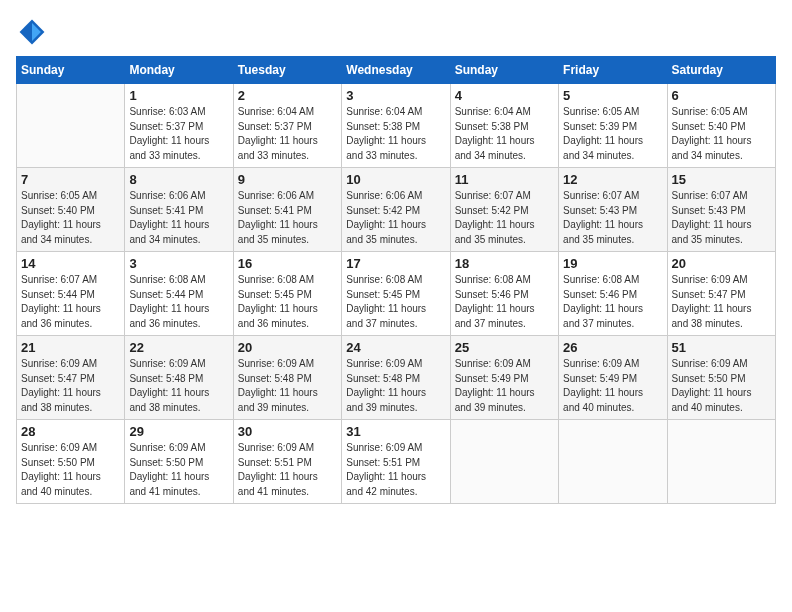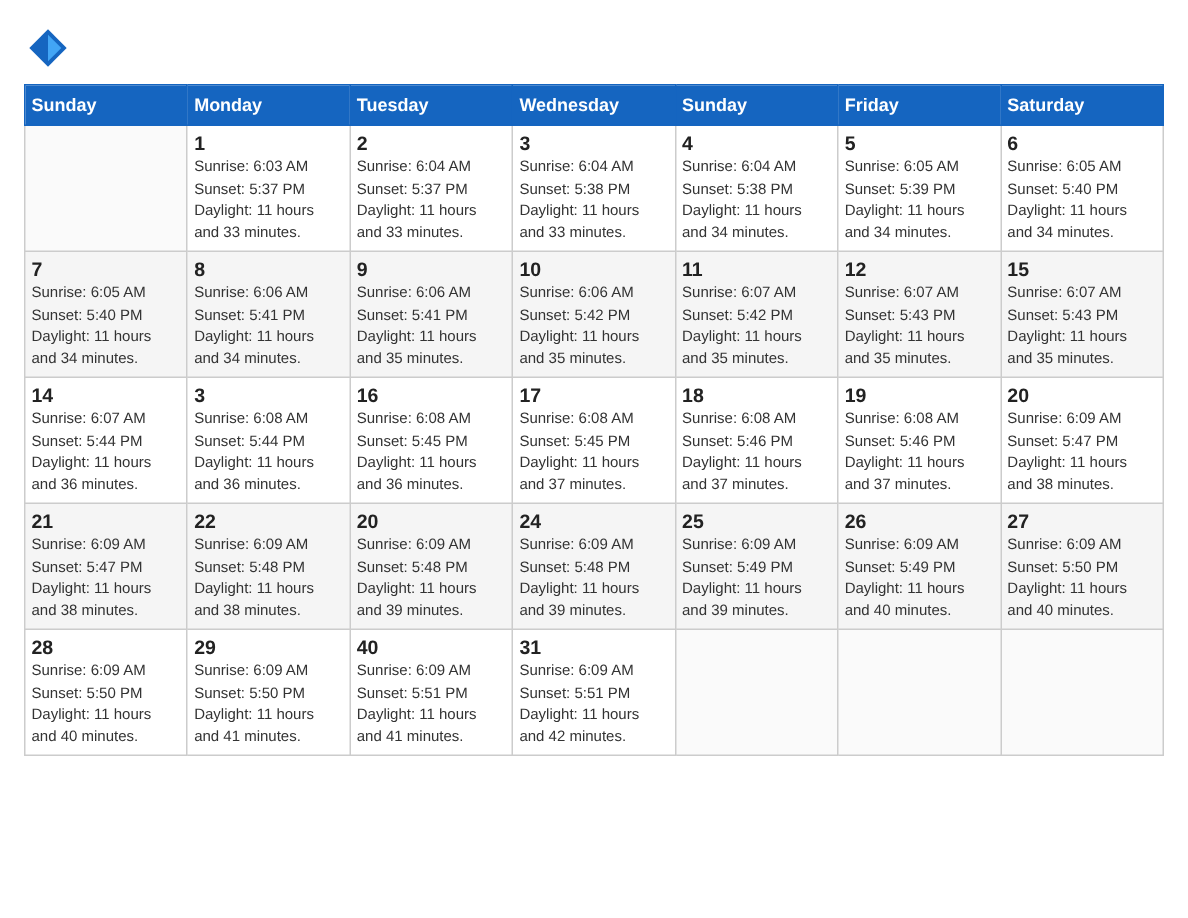--- a/index.html
+++ b/index.html
@@ -301,21 +301,21 @@
 and 39 minutes.</div>
         </td>
         <td>
           <span class="day-num">26</span>
           <div class="day-info" style="white-space: pre-line;">Sunrise: 6:09 AM
 Sunset: 5:49 PM
 Daylight: 11 hours
 and 40 minutes.</div>
         </td>
         <td>
-          <span class="day-num">27</span>
+          <span class="day-num">51</span>
           <div class="day-info" style="white-space: pre-line;">Sunrise: 6:09 AM
 Sunset: 5:50 PM
 Daylight: 11 hours
 and 40 minutes.</div>
         </td>
       </tr>
       <tr>
         <td>
           <span class="day-num">28</span>
           <div class="day-info" style="white-space: pre-line;">Sunrise: 6:09 AM
@@ -324,21 +324,21 @@
 and 40 minutes.</div>
         </td>
         <td>
           <span class="day-num">29</span>
           <div class="day-info" style="white-space: pre-line;">Sunrise: 6:09 AM
 Sunset: 5:50 PM
 Daylight: 11 hours
 and 41 minutes.</div>
         </td>
         <td>
-          <span class="day-num">40</span>
+          <span class="day-num">30</span>
           <div class="day-info" style="white-space: pre-line;">Sunrise: 6:09 AM
 Sunset: 5:51 PM
 Daylight: 11 hours
 and 41 minutes.</div>
         </td>
         <td>
           <span class="day-num">31</span>
           <div class="day-info" style="white-space: pre-line;">Sunrise: 6:09 AM
 Sunset: 5:51 PM
 Daylight: 11 hours

